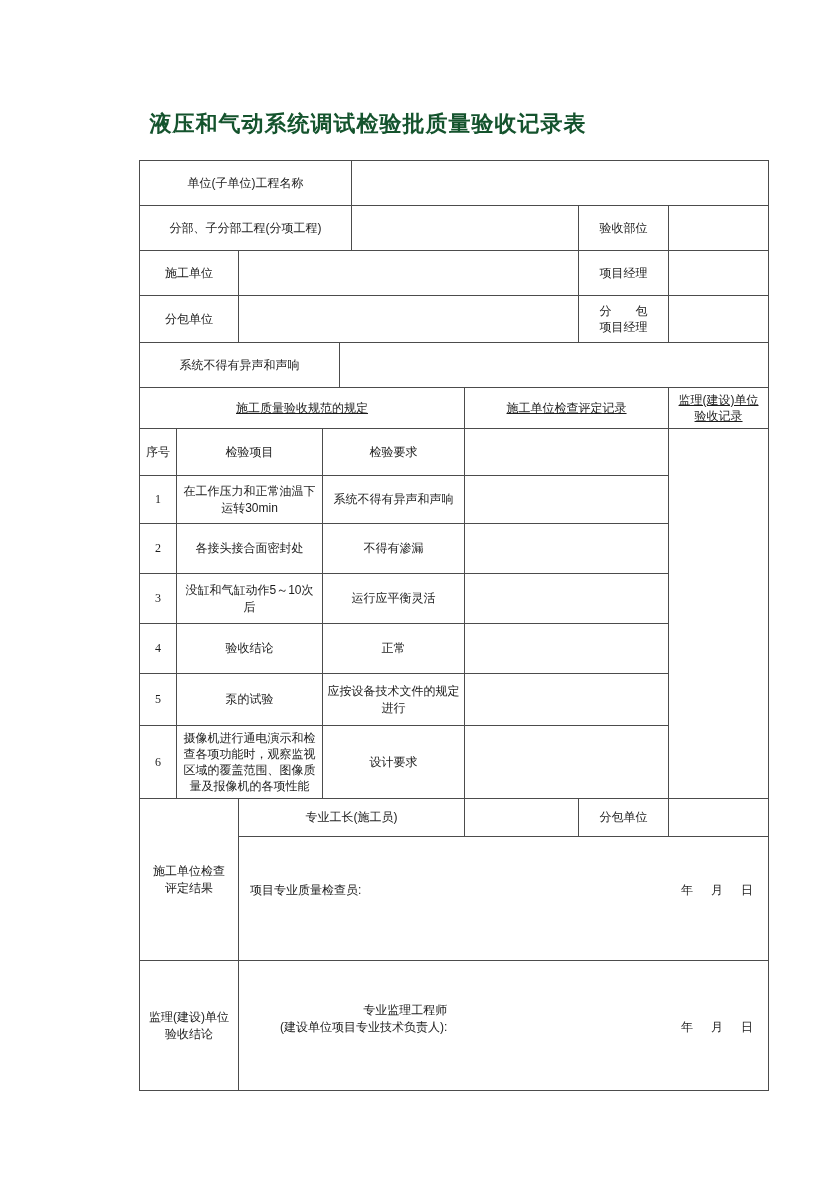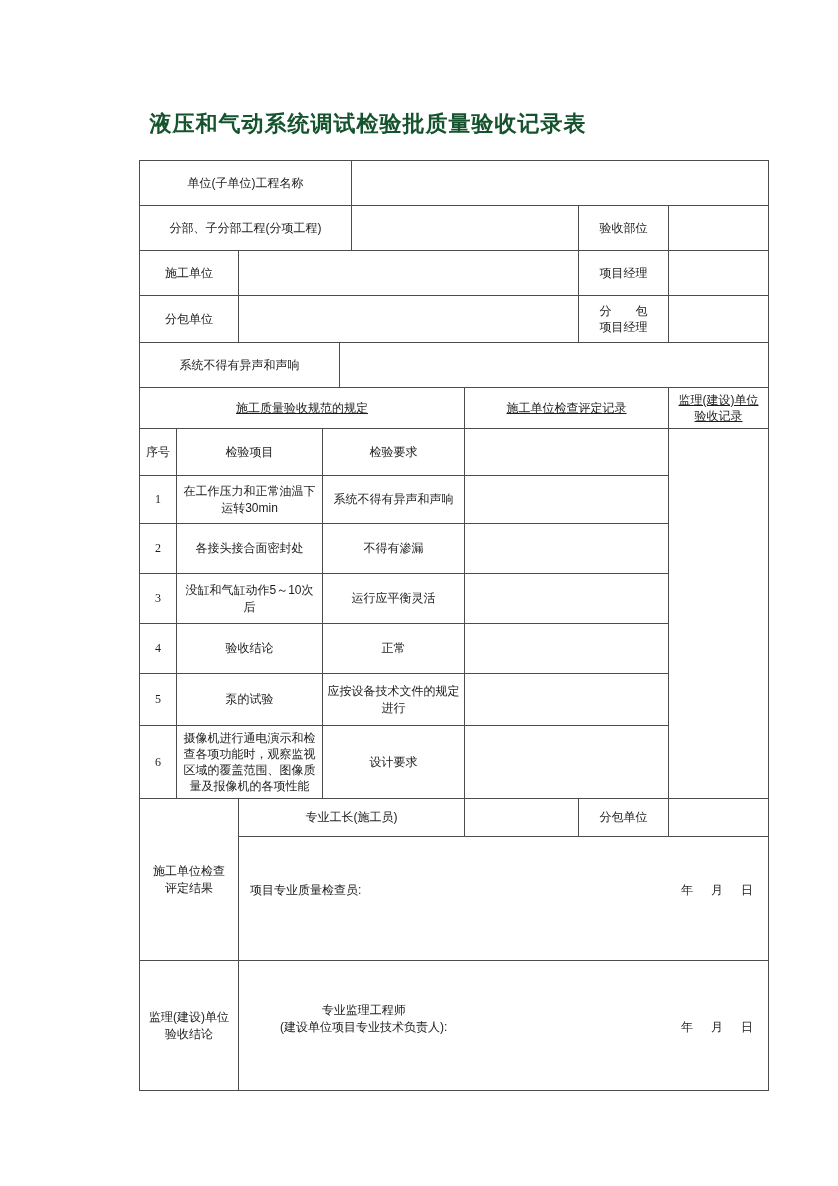--- a/index.html
+++ b/index.html
@@ -35,21 +35,21 @@
   td.sign-cell{
     vertical-align:bottom;text-align:left;padding:0;
   }
   .sign-flex{
     display:flex;justify-content:space-between;align-items:flex-end;
     width:100%;box-sizing:border-box;gap:28px;
   }
   .sign-flex.inspector{padding:0 10px 16px 8px;}
   .sign-flex.supervisor{padding:0 10px 14px 38px;}
   .sign-left{text-align:left;white-space:pre-line;}
-  .sign-left.centered{text-align:center;}
+  .sign-left.centered{text-align:right;}
   .date-text{white-space:pre;letter-spacing:2px;}
 </style>
 </head>
 <body>
 
 <div class="page-title">液压和气动系统调试检验批质量验收记录表</div>
 
 <table class="form">
   <colgroup>
     <col style="width:37px">

